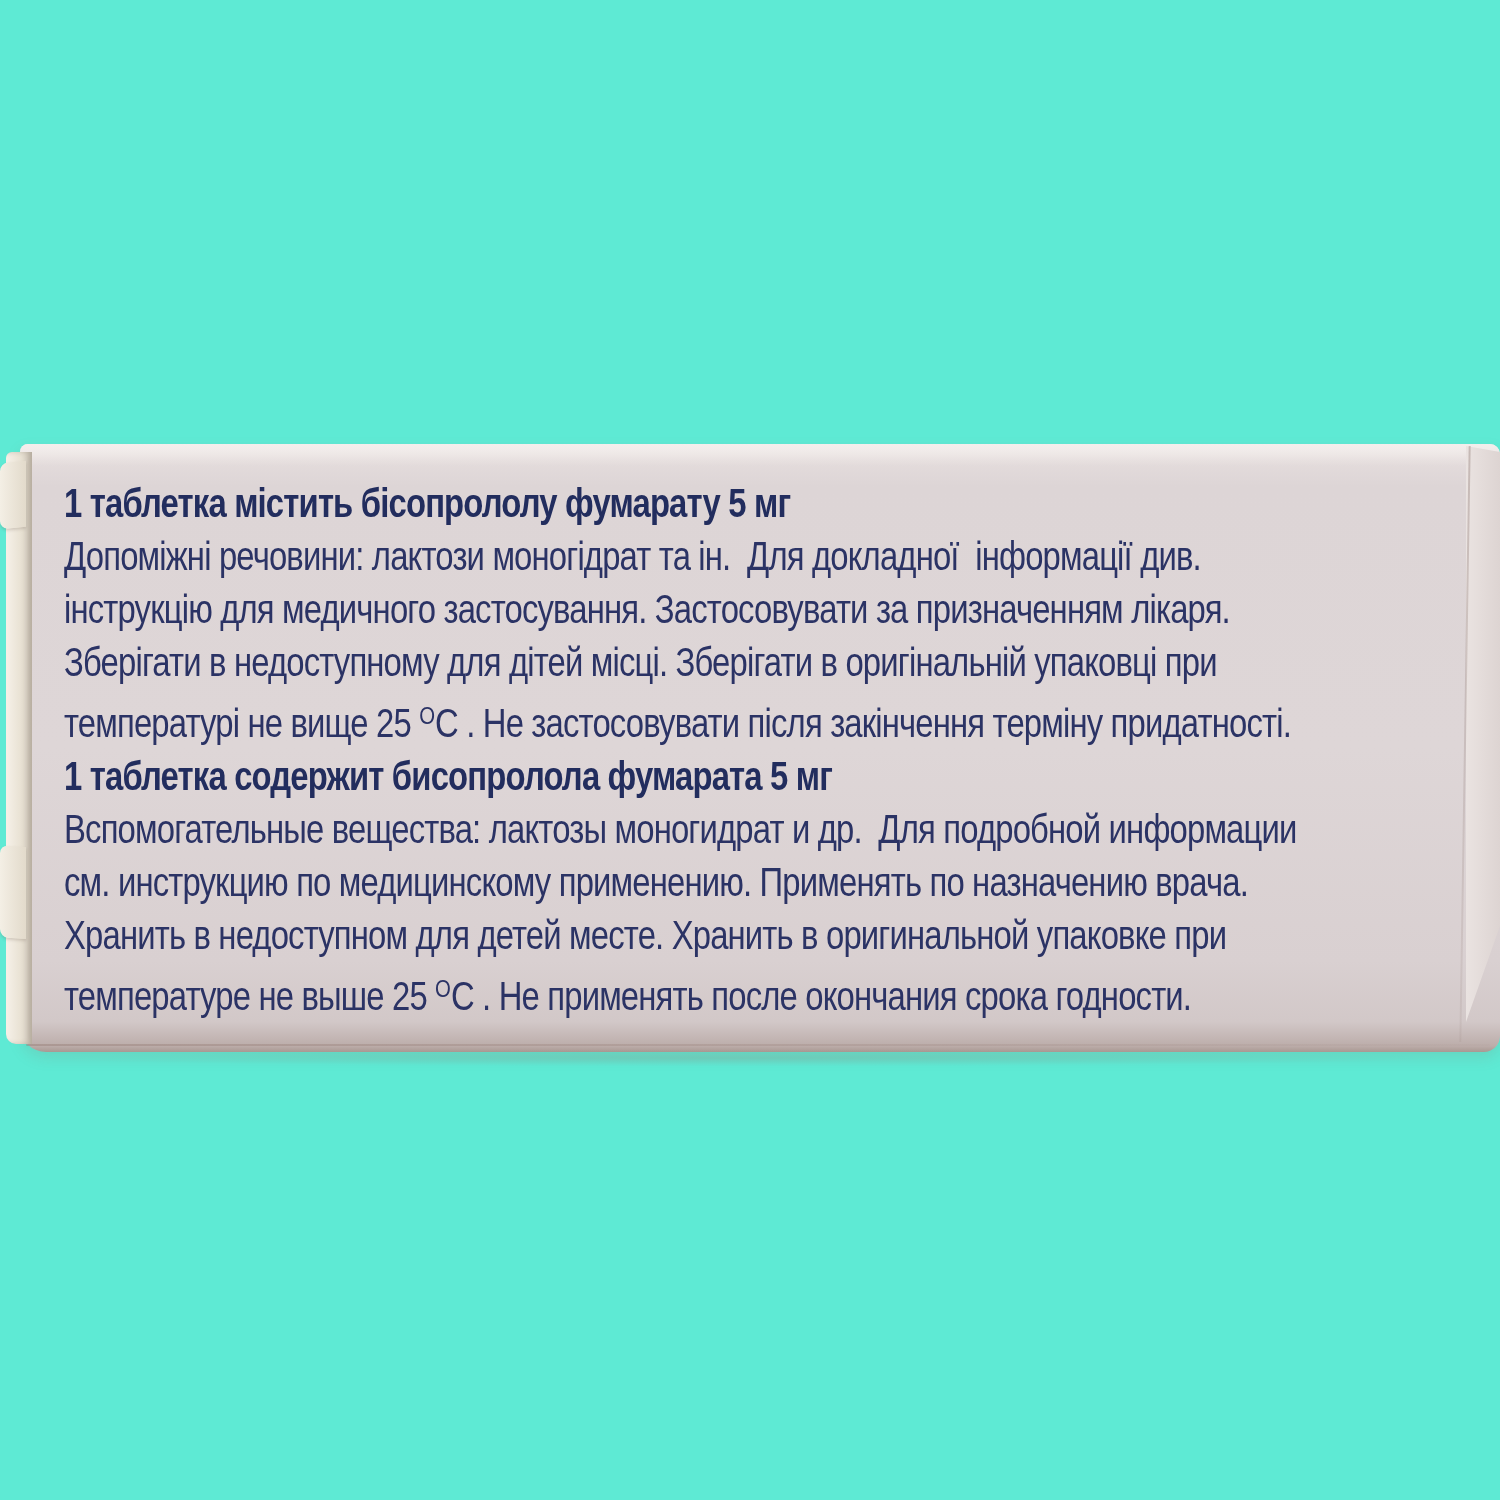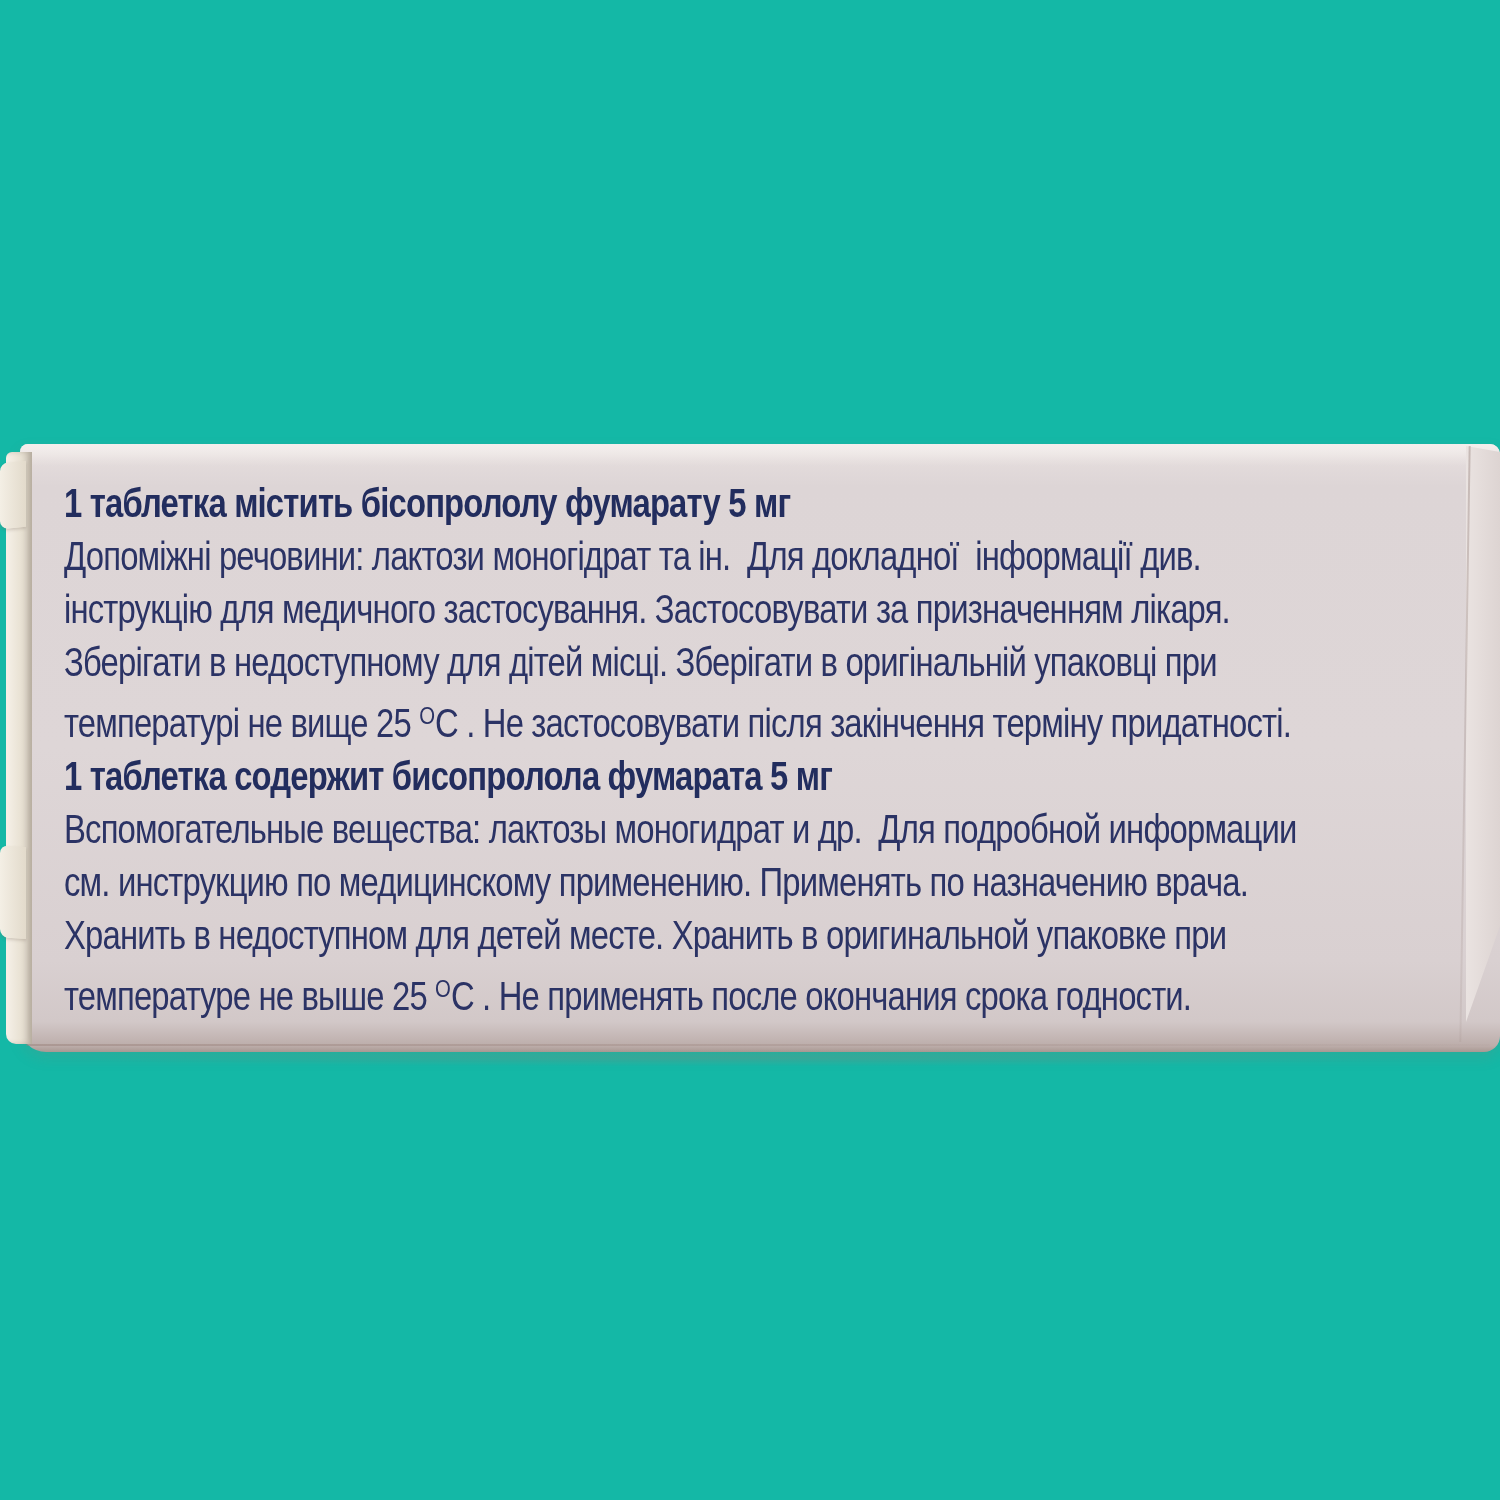--- a/index.html
+++ b/index.html
@@ -4,21 +4,21 @@
 <style>
   html, body {
     margin: 0;
     padding: 0;
     background: #ffffff;
   }
   .photo {
     position: relative;
     width: 1500px;
     height: 1500px;
-    background: #14b8a6;
+    background: #5eead4;
     overflow: hidden;
     font-family: "Liberation Sans", "DejaVu Sans", sans-serif;
   }
 
   
   .box {
     position: absolute;
     left: 20px;
     top: 444px;
     width: 1480px;

